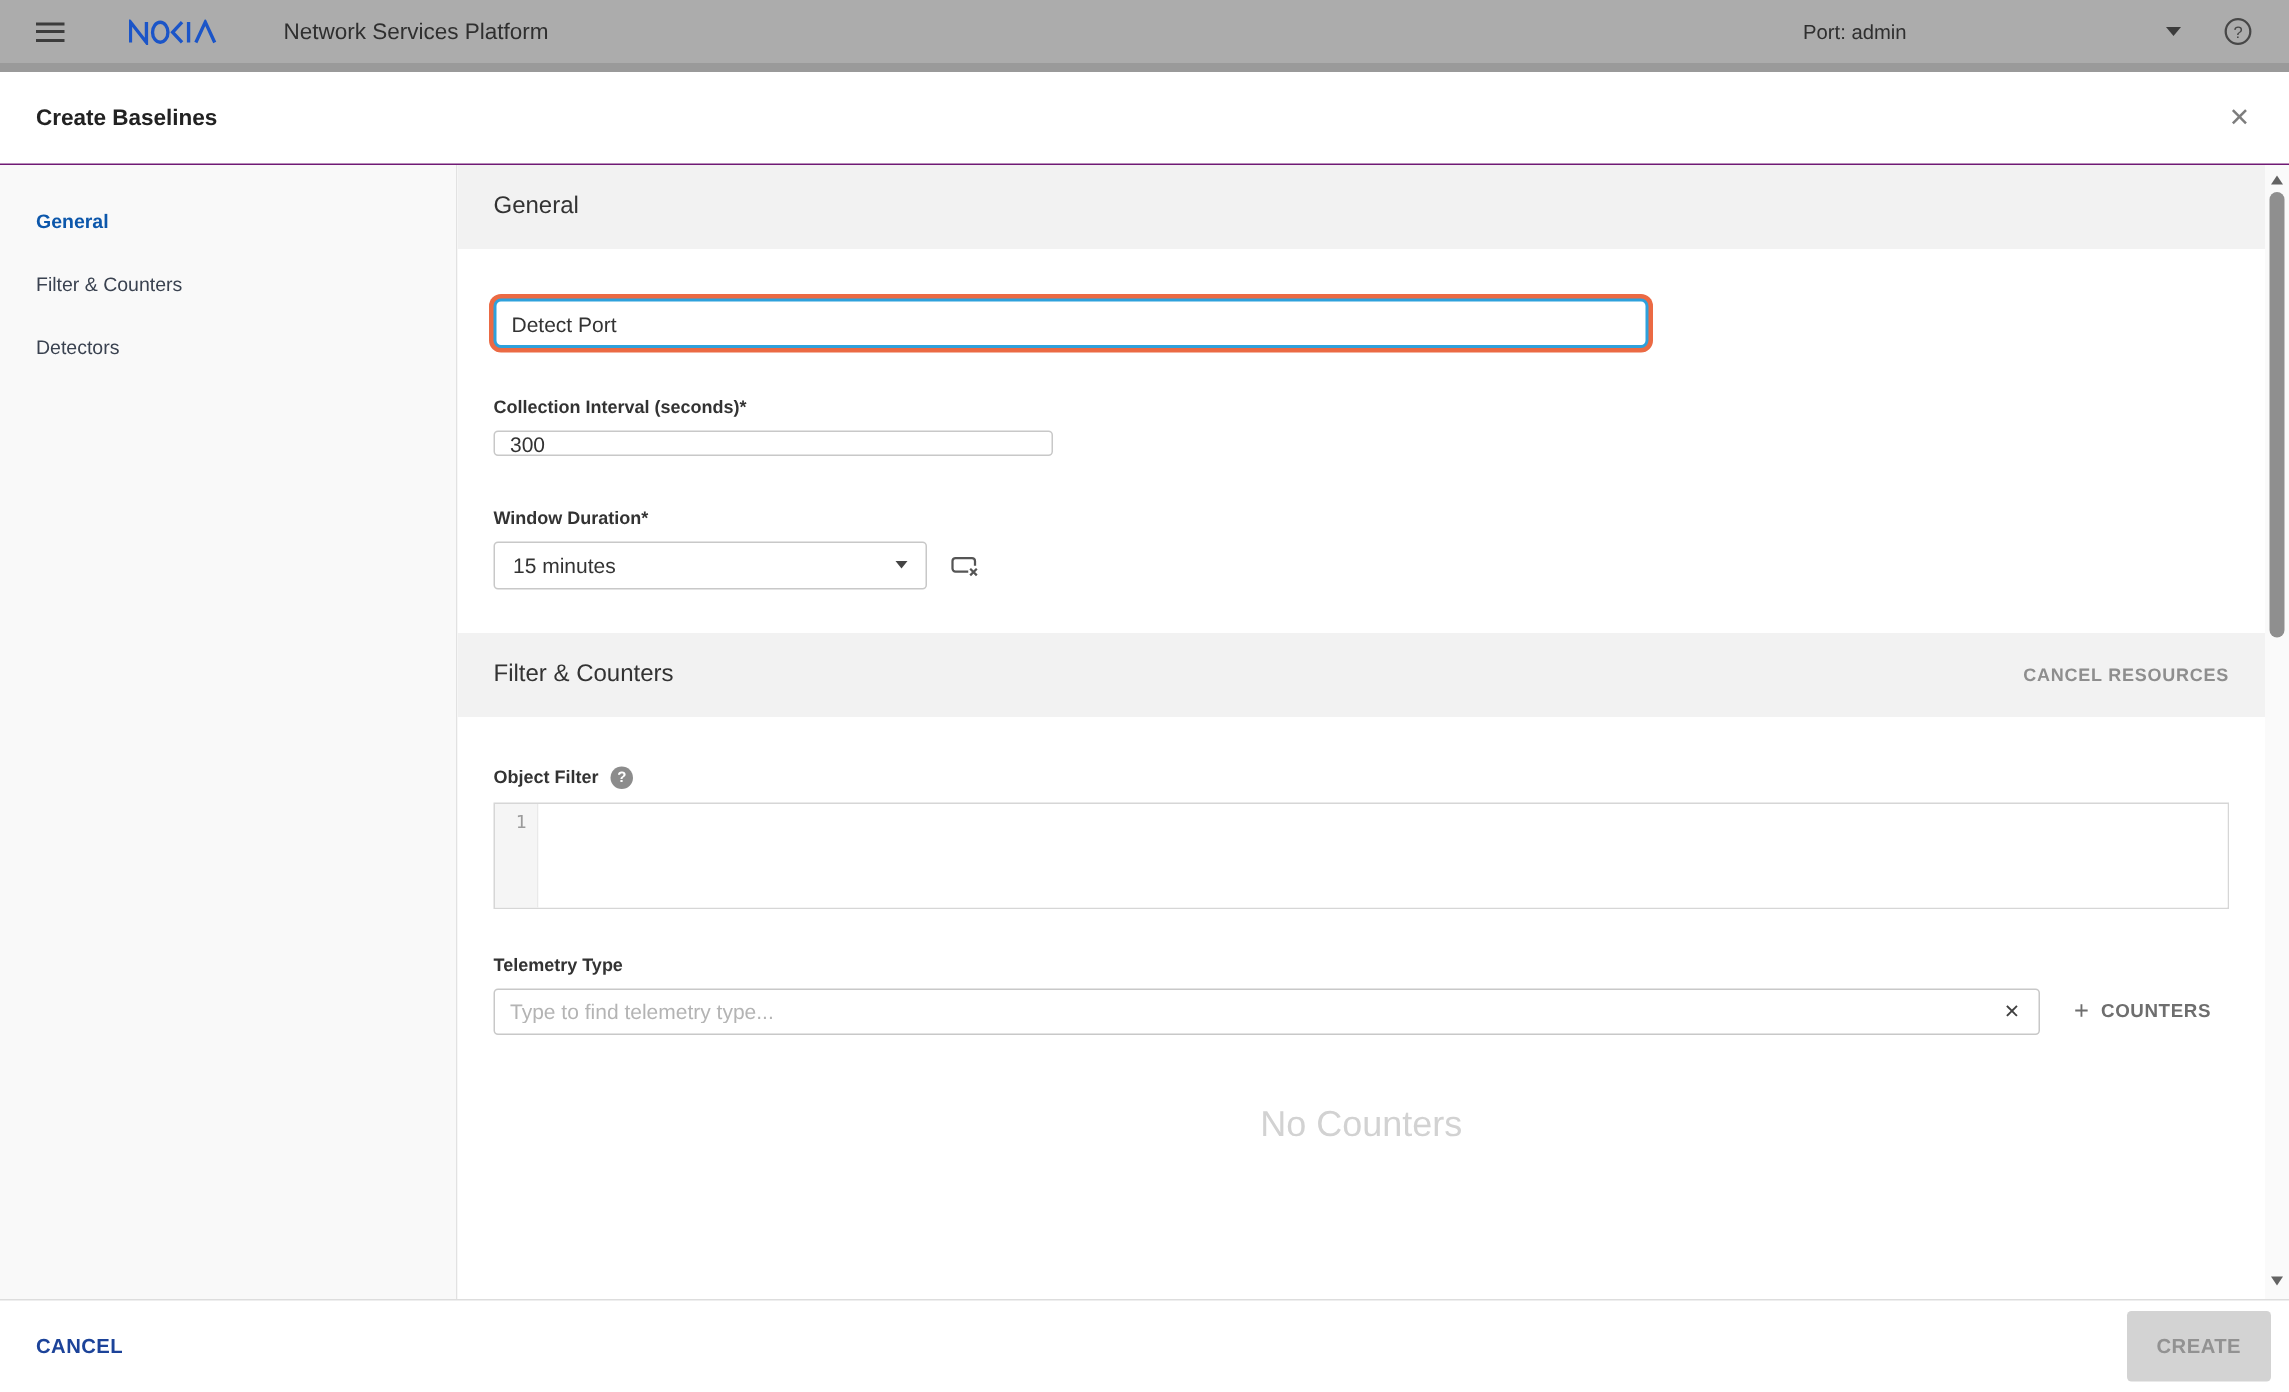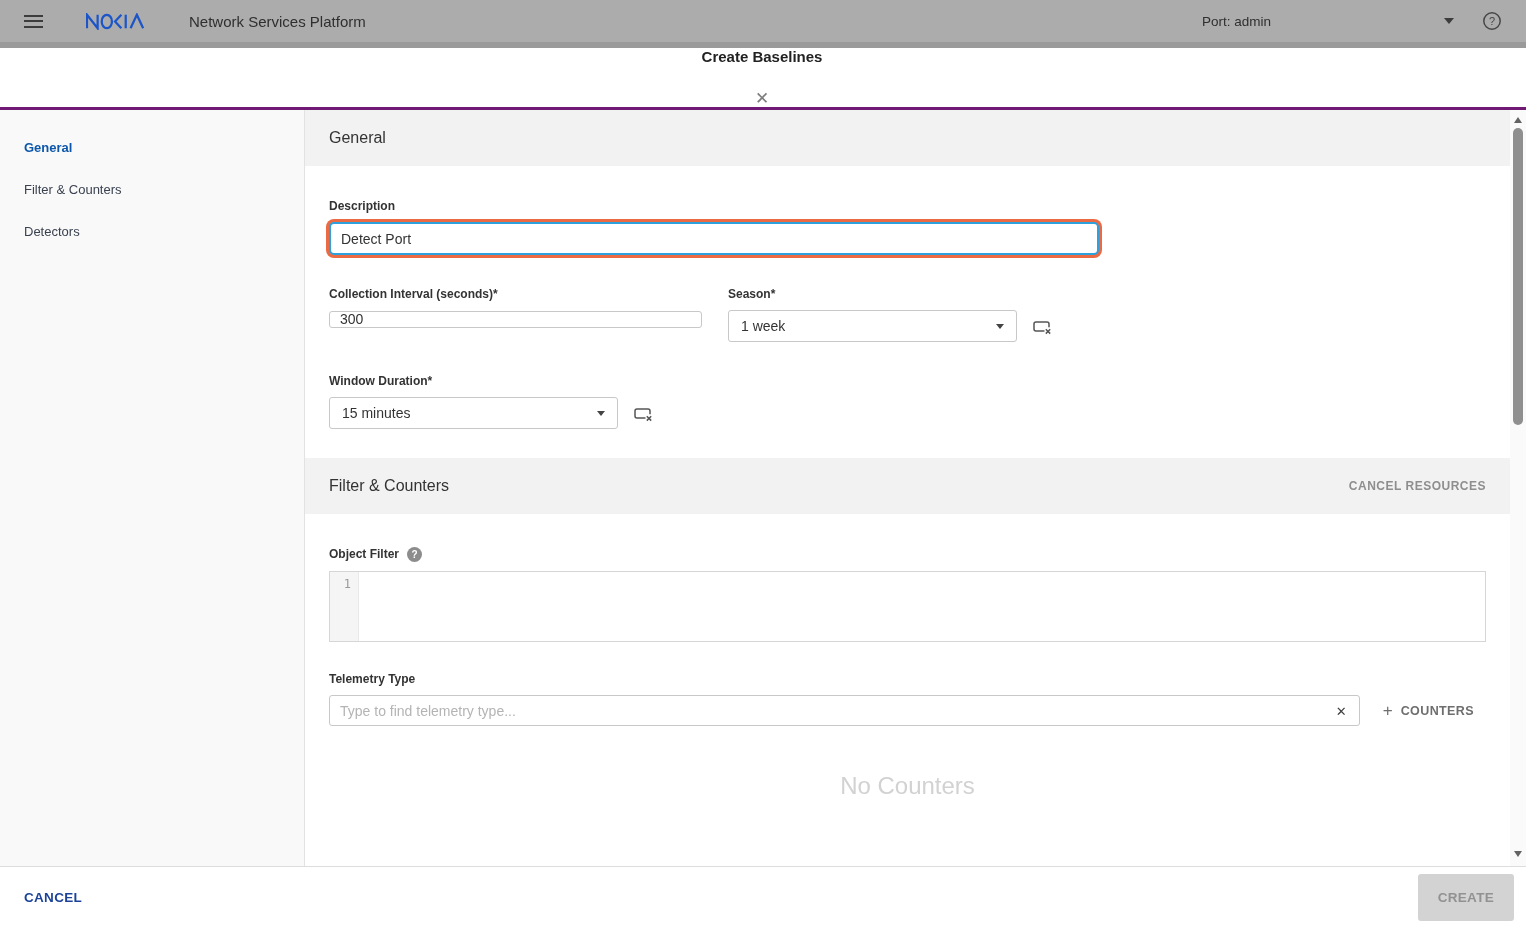--- a/index.html
+++ b/index.html
@@ -28,21 +28,21 @@
   .user-label { font-size:13.5px; color:#2f2f2f; }
   .caret-down {
     width:0; height:0; border-left:5px solid transparent;
     border-right:5px solid transparent; border-top:6px solid #3c3c3c;
   }
   .help-circle { margin-left:28px; cursor:pointer; display:flex; }
 
   
   .dialog-header {
     height:62px; display:flex; align-items:center; justify-content:space-between;
-    padding:0 26px 0 24px; background:#fff; border-bottom:3px solid #701a75;flex-direction:column;
+    padding:0 26px 0 24px; background:#fff; border-bottom:1px solid #701a75;
   }
   .dialog-title { font-size:15px; font-weight:700; color:#222; }
   .close-x { font-size:17px; color:#7d7d7d; cursor:pointer; line-height:1; }
 
   
   .layout { display:flex; height:756px; }
   .sidebar {
     width:305px; background:#f9f9f9; border-right:1px solid #e2e2e2;
     padding-top:17px; flex:none;
   }
@@ -200,45 +200,29 @@
 
   <div class="main">
     <div class="main-inner">
 
       <div class="section-header">
         <div class="section-title">General</div>
       </div>
       <div class="section-body">
 
         <div class="fld">
-          <div class="field-label">Description</div>
           <input class="text-input description-input" type="text" autofocus="" value="Detect Port" style="">
         </div>
 
         <div class="form-row">
           <div class="fld w-interval">
             <div class="field-label">Collection Interval (seconds)*</div>
             <input class="text-input" type="text" value="300" style="">
           </div>
 
-          <div class="fld w-season">
-            <div class="field-label">Season*</div>
-            <div class="field-with-icon">
-              <div class="select-box" style="flex:1">
-                <span>1 week</span>
-                <span class="select-caret"></span>
-              </div>
-              <span class="clear-field-icon">
-                <svg width="21" height="17" viewBox="0 0 21 17">
-                  <path d="M12.5,13 H4 a2,2 0 0 1 -2,-2 V6 a2,2 0 0 1 2,-2 H15 a2,2 0 0 1 2,2 v3.2" stroke="#555" stroke-width="1.5" fill="none"></path>
-                  <path d="M13.8,11.2 L18.2,15.6 M18.2,11.2 L13.8,15.6" stroke="#555" stroke-width="1.5" fill="none"></path>
-                </svg>
-              </span>
-            </div>
-          </div>
         </div>
 
         <div class="form-row">
           <div class="fld w-window">
             <div class="field-label">Window Duration*</div>
             <div class="field-with-icon">
               <div class="select-box" style="flex:1">
                 <span>15 minutes</span>
                 <span class="select-caret"></span>
               </div>

